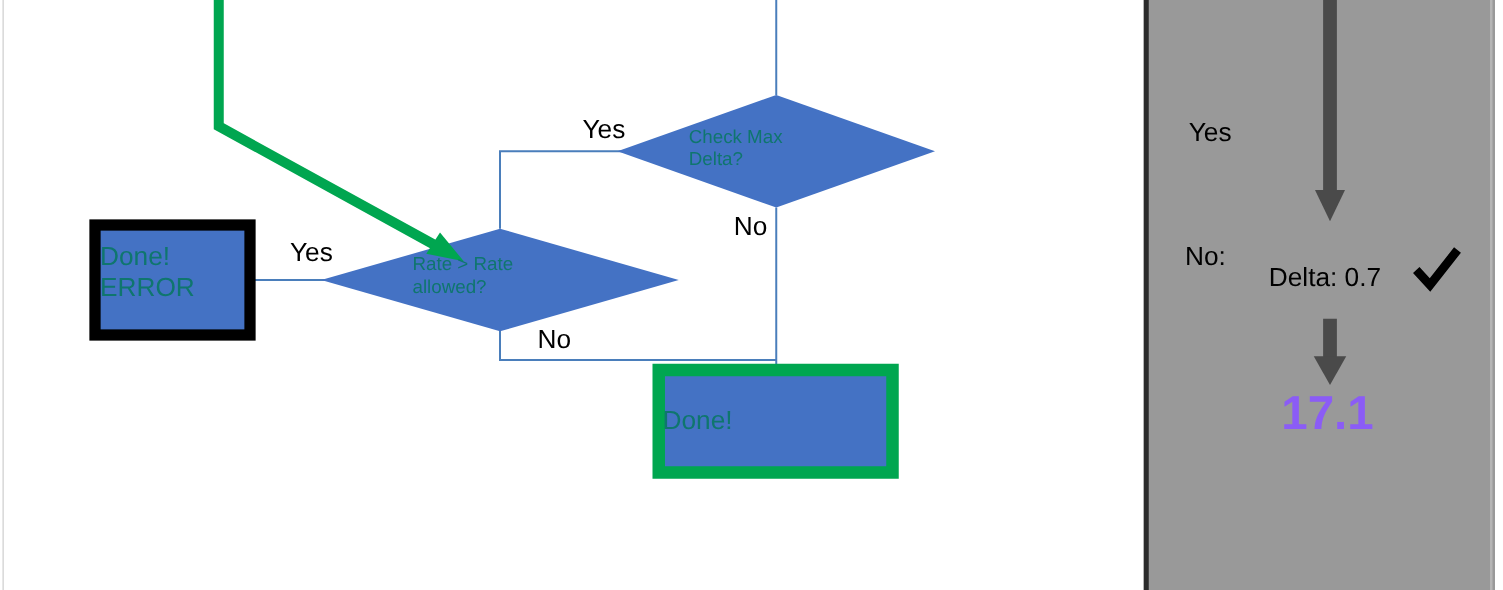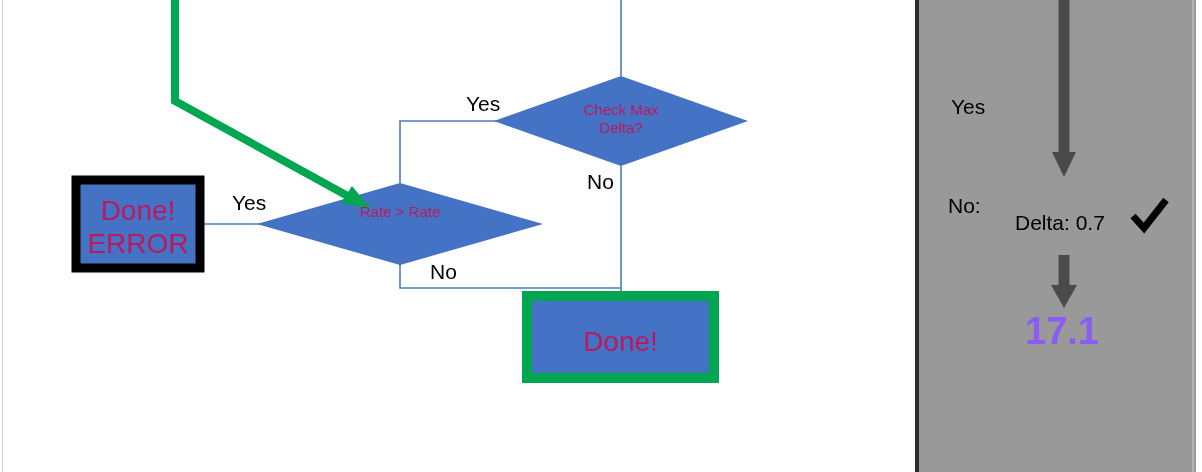--- a/index.html
+++ b/index.html
@@ -35,27 +35,27 @@
   .flow-label {
     position: absolute;
     color: #000000;
     font-size: 21px;
     line-height: 1;
     white-space: nowrap;
   }
 
   .node-text {
     position: absolute;
-    color: #be185d;
-    text-align: center;
+    color: #0f766e;
+    text-align: left;
     white-space: nowrap;
     line-height: 1.18;
   }
   .diamond-text { font-size: 15px; }
-  .box-text { font-size: 28px; }
+  .box-text { font-size: 21px; }
 
   
   .panel {
     position: absolute;
     left: 915px;
     top: 0;
     width: 277px;
     height: 472px;
     background: #999999;
     border-left: 4px solid #2b2b2b;
@@ -131,20 +131,21 @@
     </g>
   </svg>
 
   <div class="node-text diamond-text" style="left:551px; top:101px; width:140px;">
     <div>Check Max</div>
     <div>Delta?</div>
   </div>
 
   <div class="node-text diamond-text" style="left:330px; top:203px; width:140px;">
     <div>Rate &gt; Rate</div>
+    <div>allowed?</div>
   </div>
 
   <div class="node-text box-text" style="left:80px; top:194px; width:116px;">
     <div>Done!</div>
     <div>ERROR</div>
   </div>
 
   <div class="node-text box-text" style="left:530px; top:325px; width:181px;">
     <div>Done!</div>
   </div>

